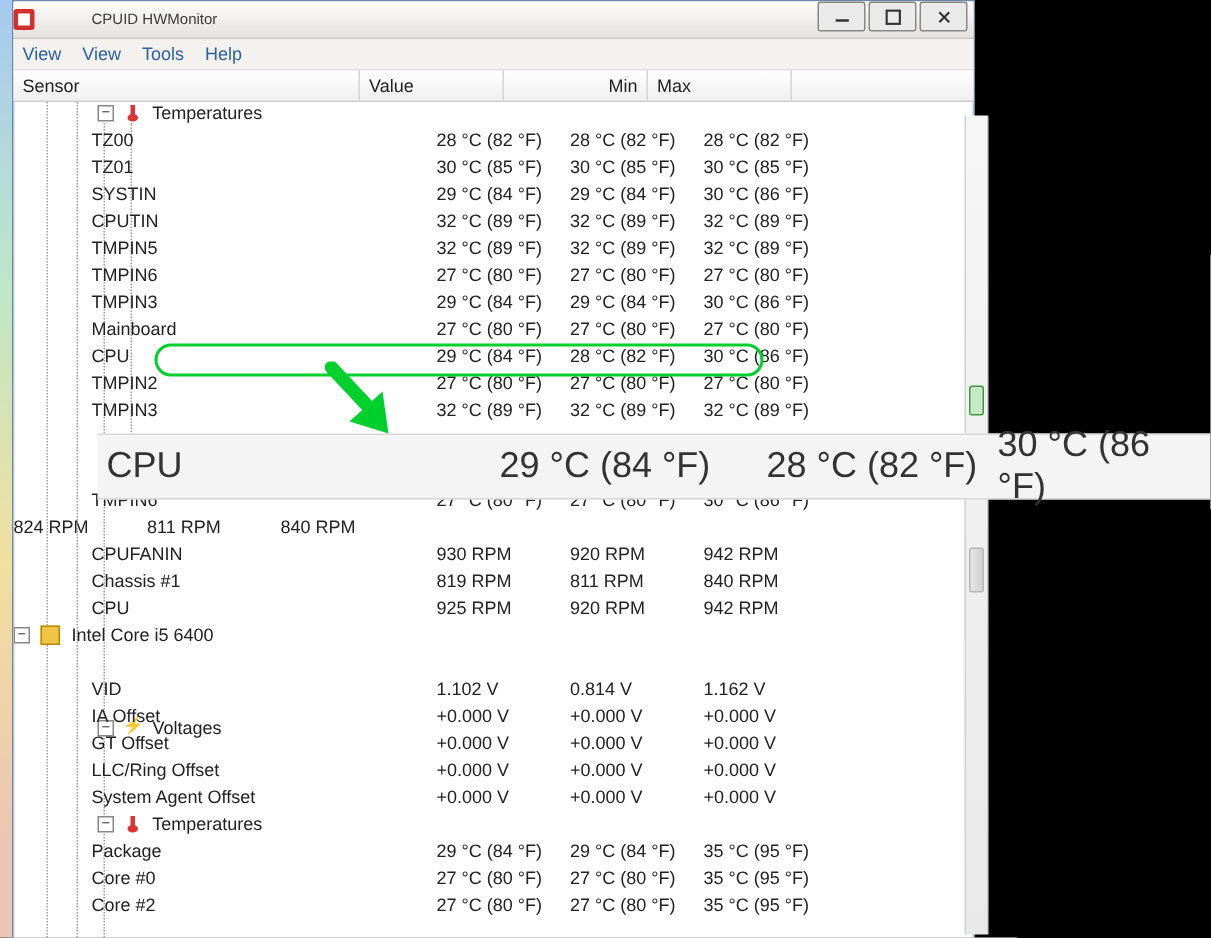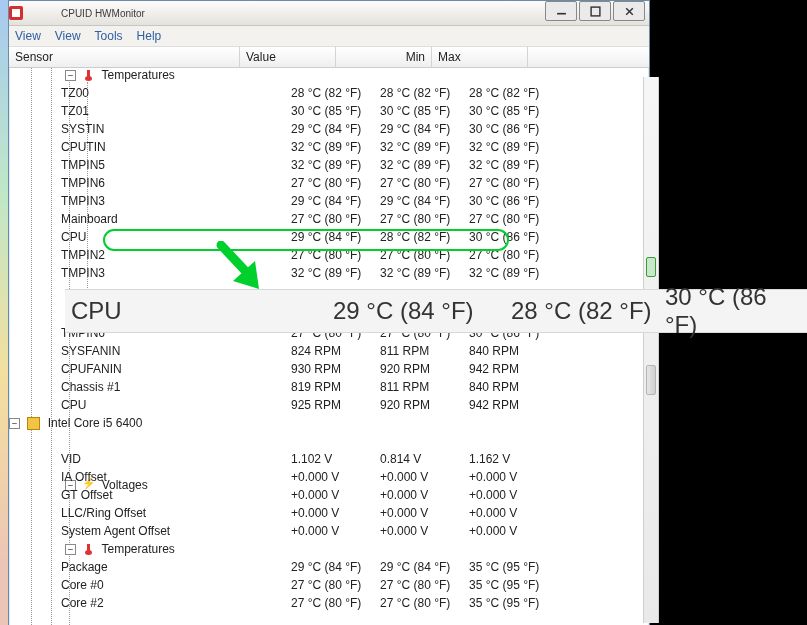--- a/index.html
+++ b/index.html
@@ -203,21 +203,20 @@
 
     <div class="row" style="margin-top:42px;">
       <div class="ncell indent-leaf"><span>TMPIN6</span></div>
       <div class="vcell">27 °C  (80 °F)</div>
       <div class="vcell">27 °C  (80 °F)</div>
       <div class="vcell">30 °C  (86 °F)</div>
     </div>
 
     <div id="fan-rows">
         <div class="row">
-          <div class="ncell indent-leaf"><span>SYSFANIN</span></div>
           <div class="vcell">824 RPM</div>
           <div class="vcell">811 RPM</div>
           <div class="vcell">840 RPM</div>
         </div>
         <div class="row">
           <div class="ncell indent-leaf"><span>CPUFANIN</span></div>
           <div class="vcell">930 RPM</div>
           <div class="vcell">920 RPM</div>
           <div class="vcell">942 RPM</div>
         </div>

